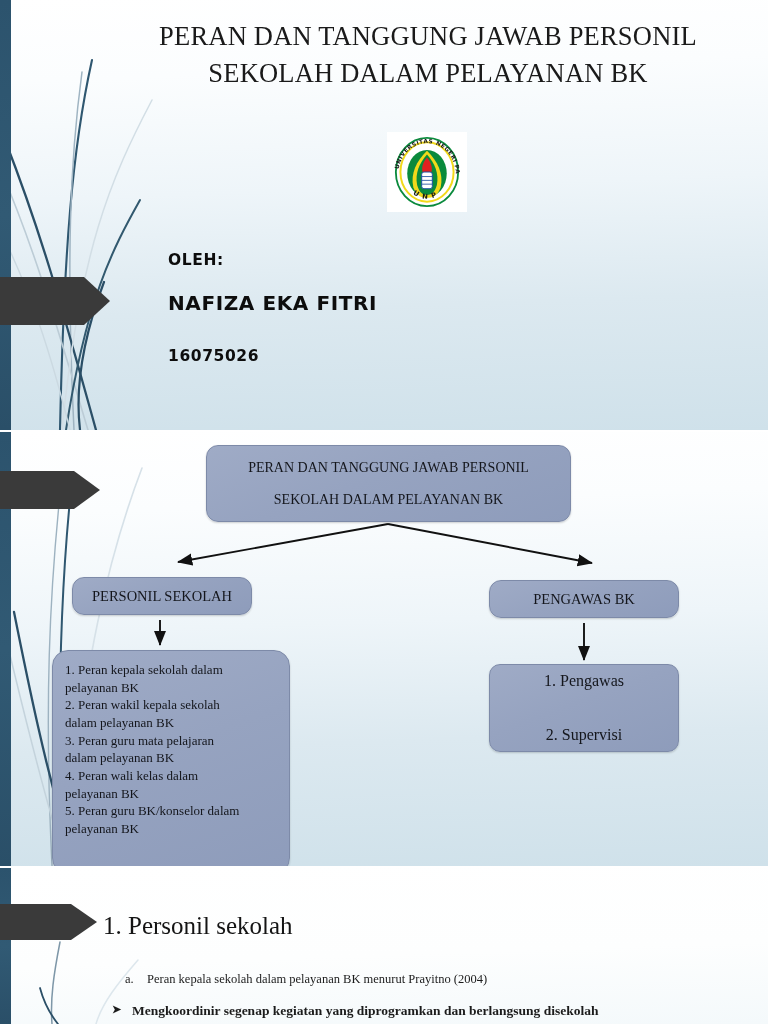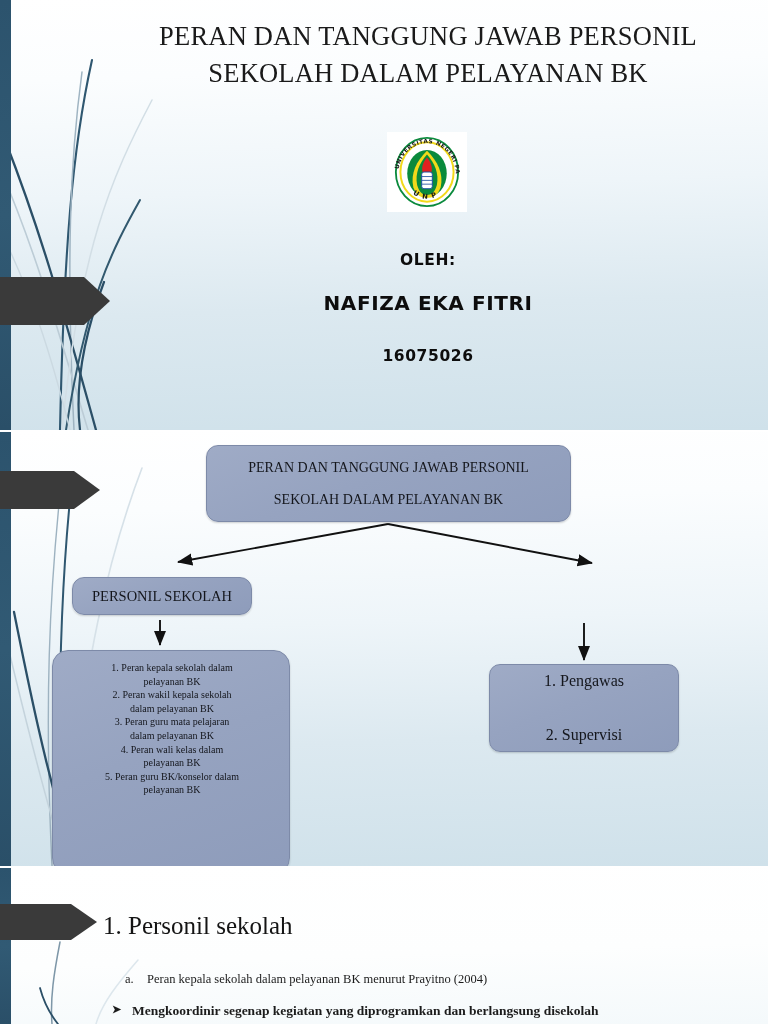--- a/index.html
+++ b/index.html
@@ -48,21 +48,21 @@
     text-align: center; font-size: 26.5px; line-height: 1.38;
     color: #1a1a1a; font-family: "Liberation Serif", serif; letter-spacing: .2px;
   }
   .logo-box {
     position: absolute; z-index: 4; left: 387px; top: 132px;
     width: 80px; height: 80px; background: #ffffff;
     display: flex; align-items: center; justify-content: center;
   }
   .byline {
     position: absolute; z-index: 4; left: 168px; width: 520px;
-    text-align: center; font-family: "DejaVu Sans", sans-serif;
+    font-family: "DejaVu Sans", sans-serif;
     font-weight: bold; color: #0d0d0d; letter-spacing: .6px;
   }
   .byline.l1 { top: 251px; font-size: 15.5px; }
   .byline.l2 { top: 291px; font-size: 20px; }
   .byline.l3 { top: 347px; font-size: 15.5px; }
 
   
   .dbox {
     position: absolute; z-index: 4;
     background: linear-gradient(160deg,#9fabc6 0%,#96a3c0 45%,#8e9cbb 100%);
@@ -72,21 +72,21 @@
     color: #14161c;
     font-family: "Liberation Serif", serif;
     display: flex; flex-direction: column; align-items: center; justify-content: center;
     text-align: center;
   }
   .dbox.root   { left: 206px; top: 13px;  width: 365px; height: 77px; font-size: 14px; line-height: 2.25; }
   .dbox.left   { left: 72px;  top: 145px; width: 180px; height: 38px; font-size: 14.5px; }
   .dbox.right  { left: 489px; top: 148px; width: 190px; height: 38px; font-size: 14.5px; }
   .dbox.leftlist {
     left: 52px; top: 218px; width: 238px; height: 224px;
-    font-size: 10px; line-height: 1.36; align-items: center;
+    font-size: 13px; line-height: 1.36; align-items: flex-start;
     text-align: left; padding: 10px 10px 10px 12px; justify-content: flex-start;
     border-radius: 16px;
   }
   .dbox.rightlist {
     left: 489px; top: 232px; width: 190px; height: 88px;
     font-size: 16px; line-height: 2.0; border-radius: 11px; justify-content: space-between;
   }
   .dbox.leftlist .ln { display: block; white-space: pre; }
 
   
@@ -194,20 +194,23 @@
 
     <div class="dbox root">
       <span>PERAN DAN TANGGUNG JAWAB PERSONIL</span>
       <span>SEKOLAH DALAM PELAYANAN BK</span>
     </div>
 
     <div class="dbox left">
       <span>PERSONIL SEKOLAH</span>
     </div>
 
+    <div class="dbox right">
+      <span>PENGAWAS BK</span>
+    </div>
 
     <div class="dbox leftlist">
       <span class="ln">1. Peran kepala sekolah dalam</span>
       <span class="ln">pelayanan BK</span>
       <span class="ln">2. Peran wakil kepala sekolah</span>
       <span class="ln">dalam pelayanan BK</span>
       <span class="ln">3. Peran guru mata pelajaran</span>
       <span class="ln">dalam pelayanan BK</span>
       <span class="ln">4. Peran wali kelas dalam</span>
       <span class="ln">pelayanan BK</span>

